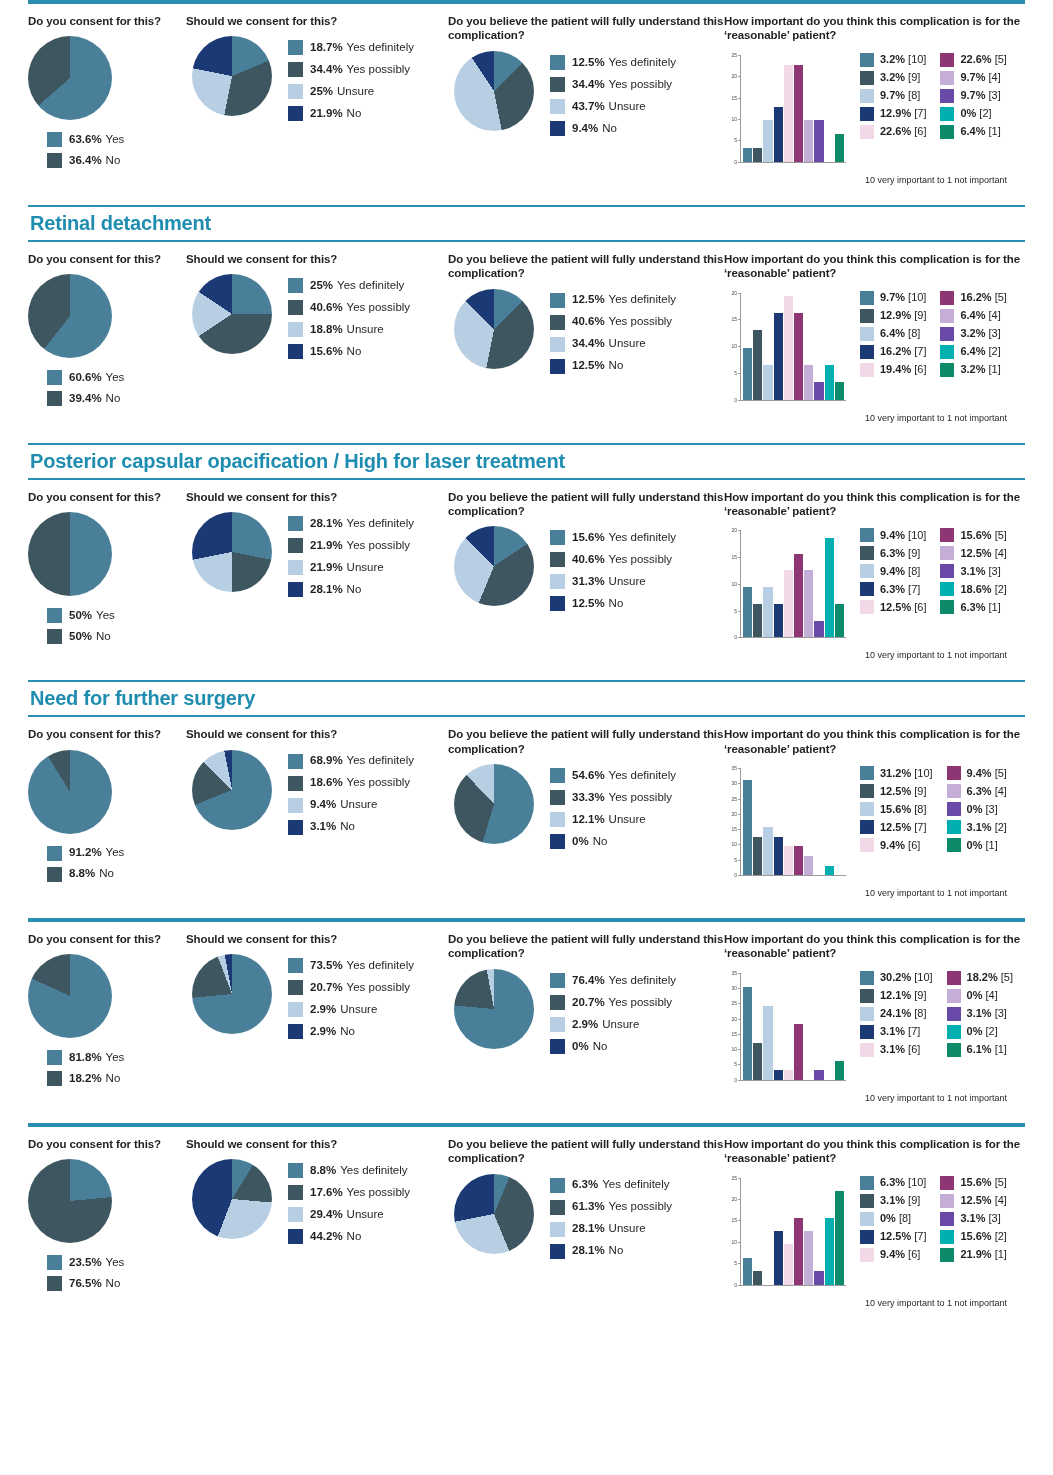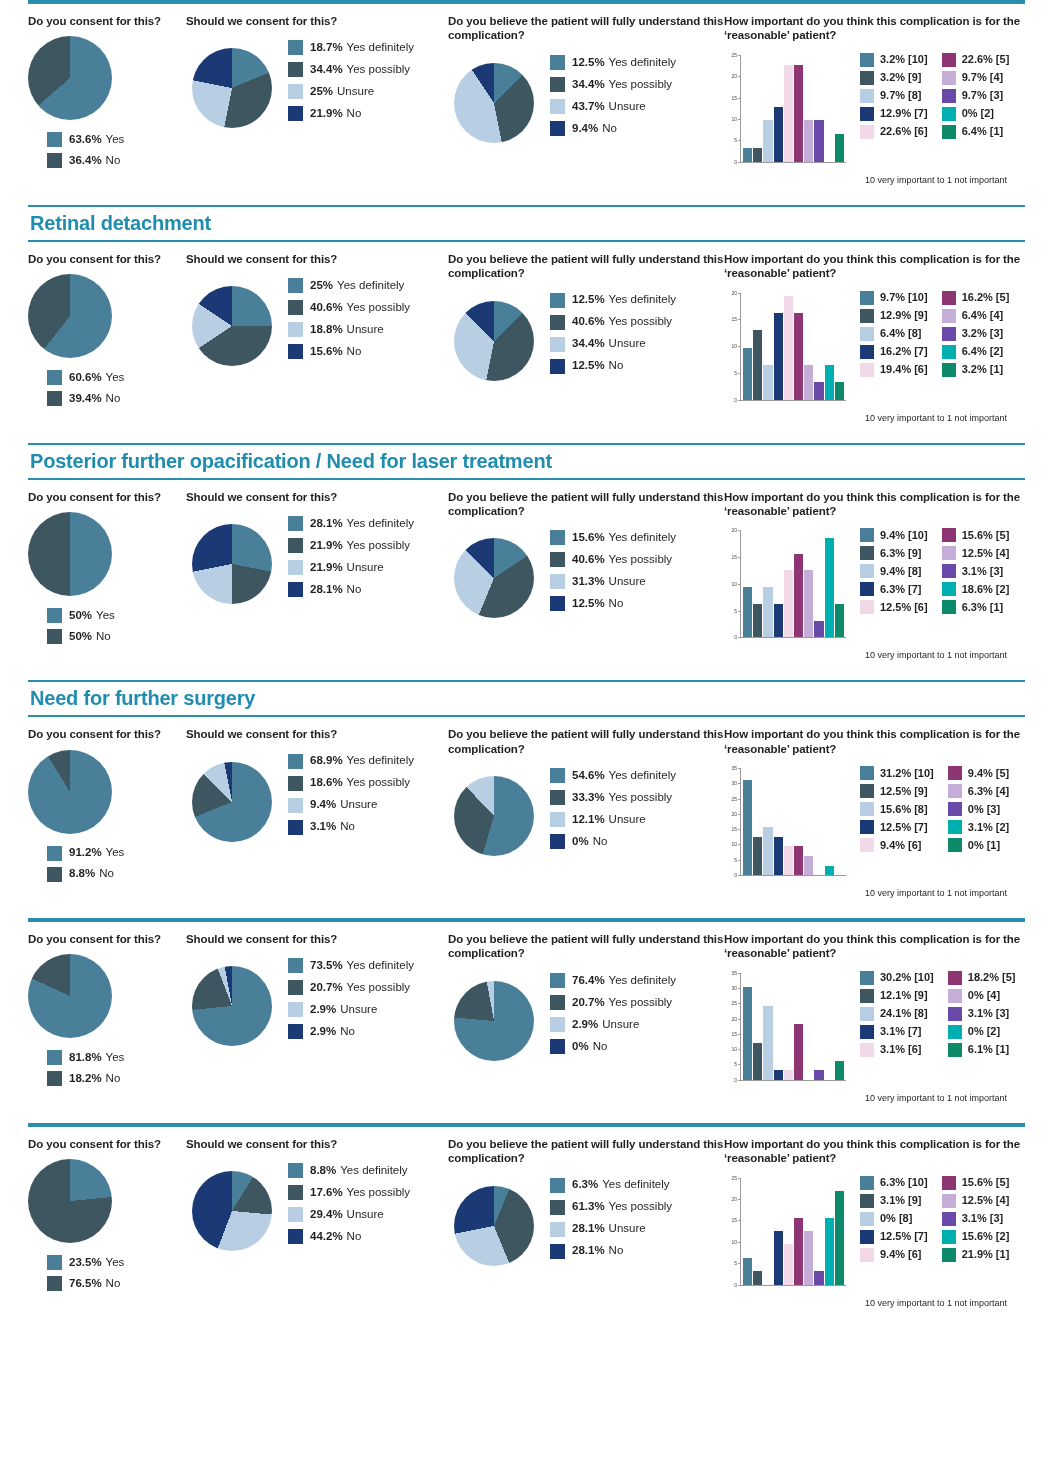--- a/index.html
+++ b/index.html
@@ -42,21 +42,21 @@
     font-weight: bold;
     line-height: 1.25;
     margin-bottom: 8px;
     letter-spacing: -0.1px;
   }
   .p1 { width: 158px; }
   .p2 { width: 262px; }
   .p3 { width: 276px; }
   .p4 { flex: 1; }
 
-  .pie-row { display:flex; align-items:flex-end; }
+  .pie-row { display:flex; align-items:flex-start; }
 
   .pie {
     border-radius: 50%;
     flex: none;
   }
   .pie-1 { width: 84px; height: 84px; }
   .pie-2 { width: 80px; height: 80px; margin-left: 6px; }
 
   .legend { list-style:none; margin:0; padding:0; }
   .legend li {
@@ -128,21 +128,21 @@
   .chart-legend ul + ul { margin-left: 14px; }
   .chart-legend li {
     display:flex; align-items:center;
     margin-bottom: 4px;
     font-size: 11px;
     white-space: nowrap;
     line-height: 1;
   }
   .chart-legend .sw { width: 14px; height: 14px; margin-right: 6px; }
   .chart-legend b { font-weight: bold; margin-right: 3px; }
-  .chart-legend .rank { color:#231f20; font-weight: bold; }
+  .chart-legend .rank { color:#231f20; font-weight: normal; }
 
   .axis-note {
     font-size: 9px;
     color: #231f20;
     margin-top: 2px;
     margin-left: 141px;
     white-space: nowrap;
   }
   .bar-wrap { }
 
@@ -489,21 +489,21 @@
     </div>
     <div class="axis-note">10 very important to 1 not important</div>
   </div>
       </div>
 
     </div>
     <div class="sec-spacer"></div>
   </div>
   <div class="section">
     <div class="rule-top"></div>
-    <div class="sec-title">Posterior further opacification / Need for laser treatment</div>
+    <div class="sec-title">Posterior capsular opacification / High for laser treatment</div>
     <div class="rule-bottom"></div>
     <div class="panels">
 
       <div class="p1">
         <div class="panel-q">Do you consent for this?</div>
         <div class="pie pie-1" style="background:conic-gradient(#4a7f99 0.000deg 180.000deg,#3e5660 180.000deg 360.000deg)"></div>
         <ul class="legend legend-under">
             <li>
     <span class="sw" style="background:#4a7f99"></span>
     <b>50%</b>

